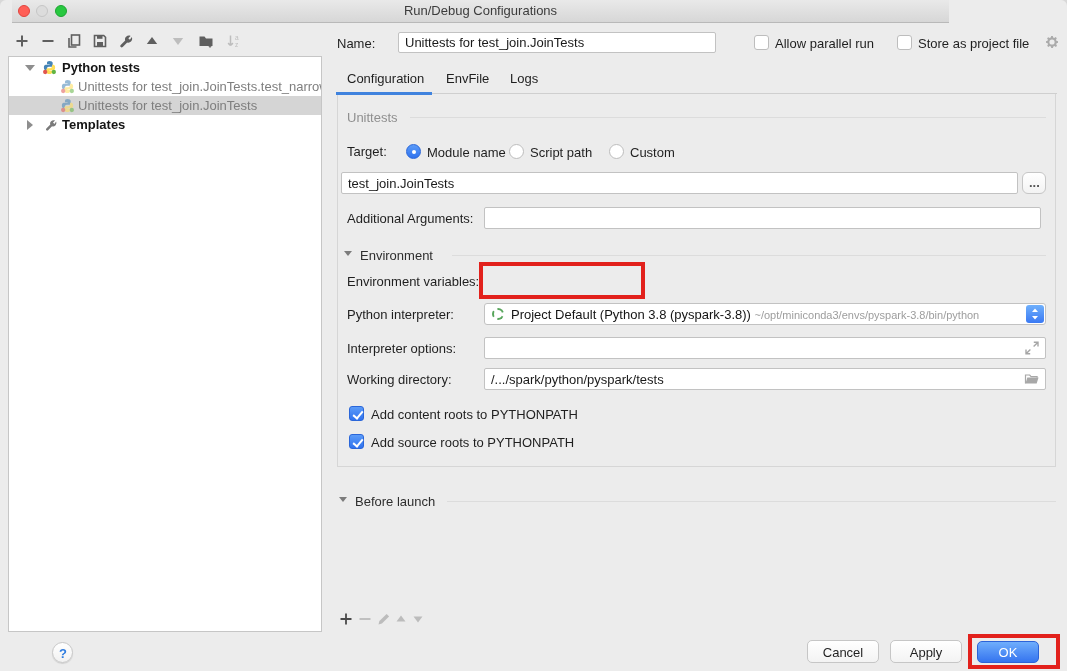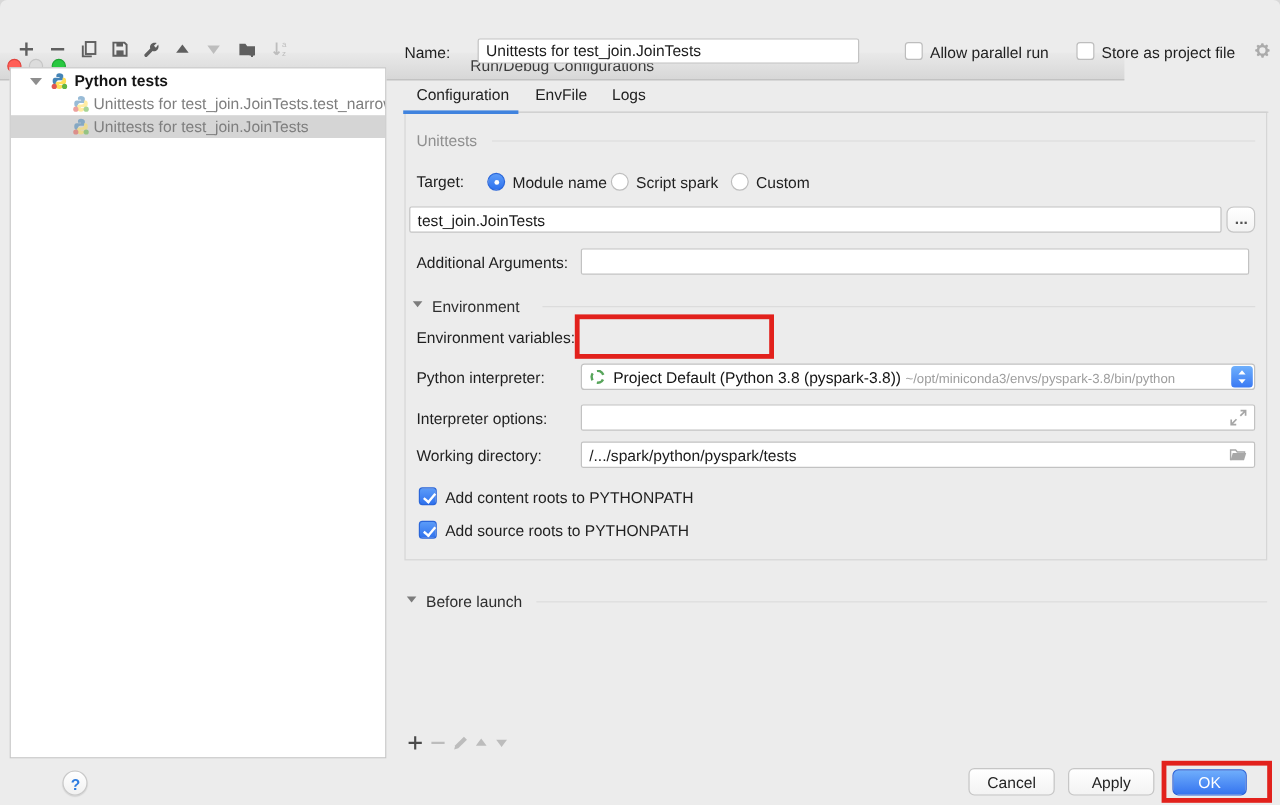--- a/index.html
+++ b/index.html
@@ -3,22 +3,22 @@
 <meta charset="utf-8">
 <style>
   html,body{margin:0;padding:0;background:#d8d8d8;}
   #dialog{
     position:relative;width:1067px;height:671px;background:#ececec;
     font-family:"Liberation Sans",sans-serif;font-size:13px;color:#1f1f1f;
     border-radius:6px 6px 0 0;overflow:hidden;
   }
   .abs{position:absolute;}
   
-  .titlebar{position:absolute;left:0;top:0;width:937px;height:22px;
-    background:linear-gradient(#e9e9e9,#d7d7d7);border-bottom:1px solid #b9b9b9;margin-top:44px;}
+  .titlebar{position:absolute;left:12px;top:0;width:937px;height:22px;
+    background:linear-gradient(#e9e9e9,#d7d7d7);border-bottom:1px solid #b9b9b9;}
   .title{position:absolute;left:0;right:0;top:3px;text-align:center;color:#3c3c3c;font-size:13px;}
   .light{position:absolute;top:5px;width:12px;height:12px;border-radius:50%;}
   .light.red{left:6px;background:#ff5f57;border:1px solid #e0443e;box-sizing:border-box;}
   .light.gray{left:24px;background:#dcdcdc;border:1px solid #c5c5c5;box-sizing:border-box;}
   .light.green{left:43px;background:#28c840;border:1px solid #1ea433;box-sizing:border-box;}
   
   .tbico{position:absolute;top:33px;width:16px;height:16px;display:inline-block;}
   .tbico svg{display:block;}
   
   .treepanel{position:absolute;left:8px;top:56px;width:314px;height:576px;
@@ -178,20 +178,29 @@
       <span class="ticon faded" style="left:51px">
         <svg width="15" height="15" viewBox="0 0 16 16">
             <path d="M8 1c-2 0-2.7.9-2.7 2v1.5h2.8v.6H4C2.8 5.1 2 6 2 8s.8 2.9 2 2.9h1.2V9.3c0-1.1.9-2 2-2h2.6c.9 0 1.6-.7 1.6-1.6V3C11.4 1.9 10 1 8 1z" fill="#4584b6"></path>
             <path d="M8 15c2 0 2.7-.9 2.7-2v-1.5H7.9v-.6H12c1.2 0 2-.9 2-2.9s-.8-2.9-2-2.9h-1.2v1.6c0 1.1-.9 2-2 2H6.2c-.9 0-1.6.7-1.6 1.6V13C4.6 14.1 6 15 8 15z" fill="#ffde57"></path>
             <circle cx="3.4" cy="12.8" r="2.3" fill="#e0564f"></circle>
             <circle cx="12.6" cy="12.8" r="2.3" fill="#62b543"></circle>
           </svg>
       </span>
       <span class="lbl dim" style="left:69px">Unittests for test_join.JoinTests</span>
     </div>
+    <div class="trow" style="top:58px">
+      <span class="tri right" style="left:18px"></span>
+      <span class="ticon" style="left:34px;top:3px">
+        <svg width="14" height="14" viewBox="0 0 16 16">
+            <path d="M13.8 4.1c.7 1.5.4 3.3-.8 4.5-1 1-2.5 1.4-3.8.9l-4.5 4.5c-.6.6-1.5.6-2 0-.6-.6-.6-1.5 0-2l4.5-4.5c-.5-1.3-.2-2.8.9-3.8 1.2-1.2 3-1.5 4.5-.8L10.3 5.2l1.6 1.6 1.9-2.7z" fill="#7a7a7a"></path>
+          </svg>
+      </span>
+      <span class="lbl bold" style="left:53px">Templates</span>
+    </div>
   </div>
 
   <span class="flabel" style="left:337px;top:36px">Name:</span>
   <input class="tfield" style="left: 398px; top: 32px; width: 318px; height: 21px;" readonly="" value="Unittests for test_join.JoinTests">
   <span class="cbox off" style="left:754px;top:35px"></span>
   <span class="flabel" style="left:775px;top:36px">Allow parallel run</span>
   <span class="cbox off" style="left:897px;top:35px"></span>
   <span class="flabel" style="left:918px;top:36px">Store as project file</span>
   <span class="abs" style="left:1044px;top:34px;width:16px;height:16px">
     <svg width="16" height="16" viewBox="0 0 16 16">
@@ -207,21 +216,21 @@
 
   <div class="groupbox"></div>
 
   <span class="sep-label sep-gray" style="left:347px;top:110px">Unittests</span>
   <div class="sep-line" style="left:410px;width:636px;top:117px"></div>
 
   <span class="flabel" style="left:347px;top:144px">Target:</span>
   <span class="radio on" style="left:406px;top:144px"></span>
   <span class="flabel" style="left:427px;top:145px">Module name</span>
   <span class="radio off" style="left:509px;top:144px"></span>
-  <span class="flabel" style="left:530px;top:145px">Script spark</span>
+  <span class="flabel" style="left:530px;top:145px">Script path</span>
   <span class="radio off" style="left:609px;top:144px"></span>
   <span class="flabel" style="left:630px;top:145px">Custom</span>
 
   <input class="tfield" style="left: 341px; top: 172px; width: 677px;" readonly="" value="test_join.JoinTests">
   <button class="btn" style="left:1022px;top:172px;width:24px;height:22px;border-radius:6px;line-height:14px;font-weight:bold;color:#555">...</button>
 
   <span class="flabel" style="left:347px;top:211px">Additional Arguments:</span>
   <input class="tfield" style="left: 484px; top: 207px; width: 557px;" readonly="" value="">
 
   <span class="sep-arrow" style="left:344px;top:251px"></span>

